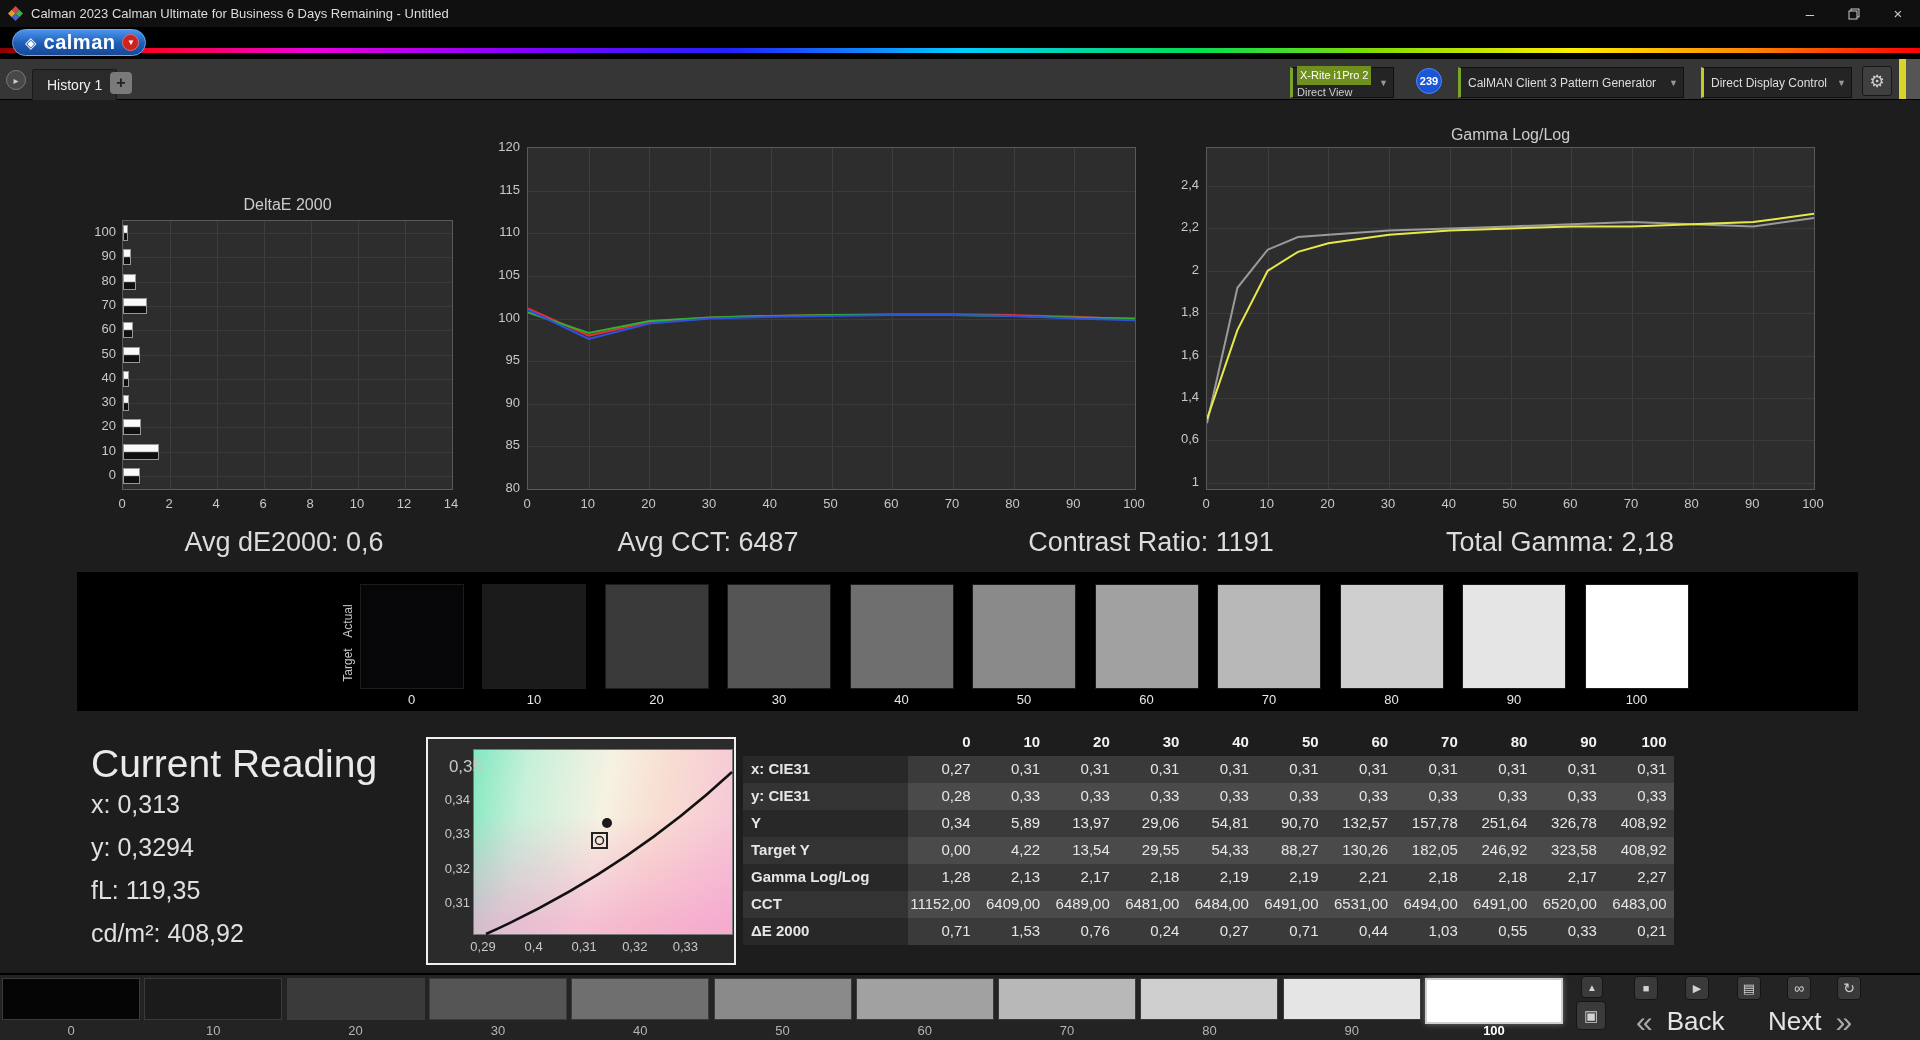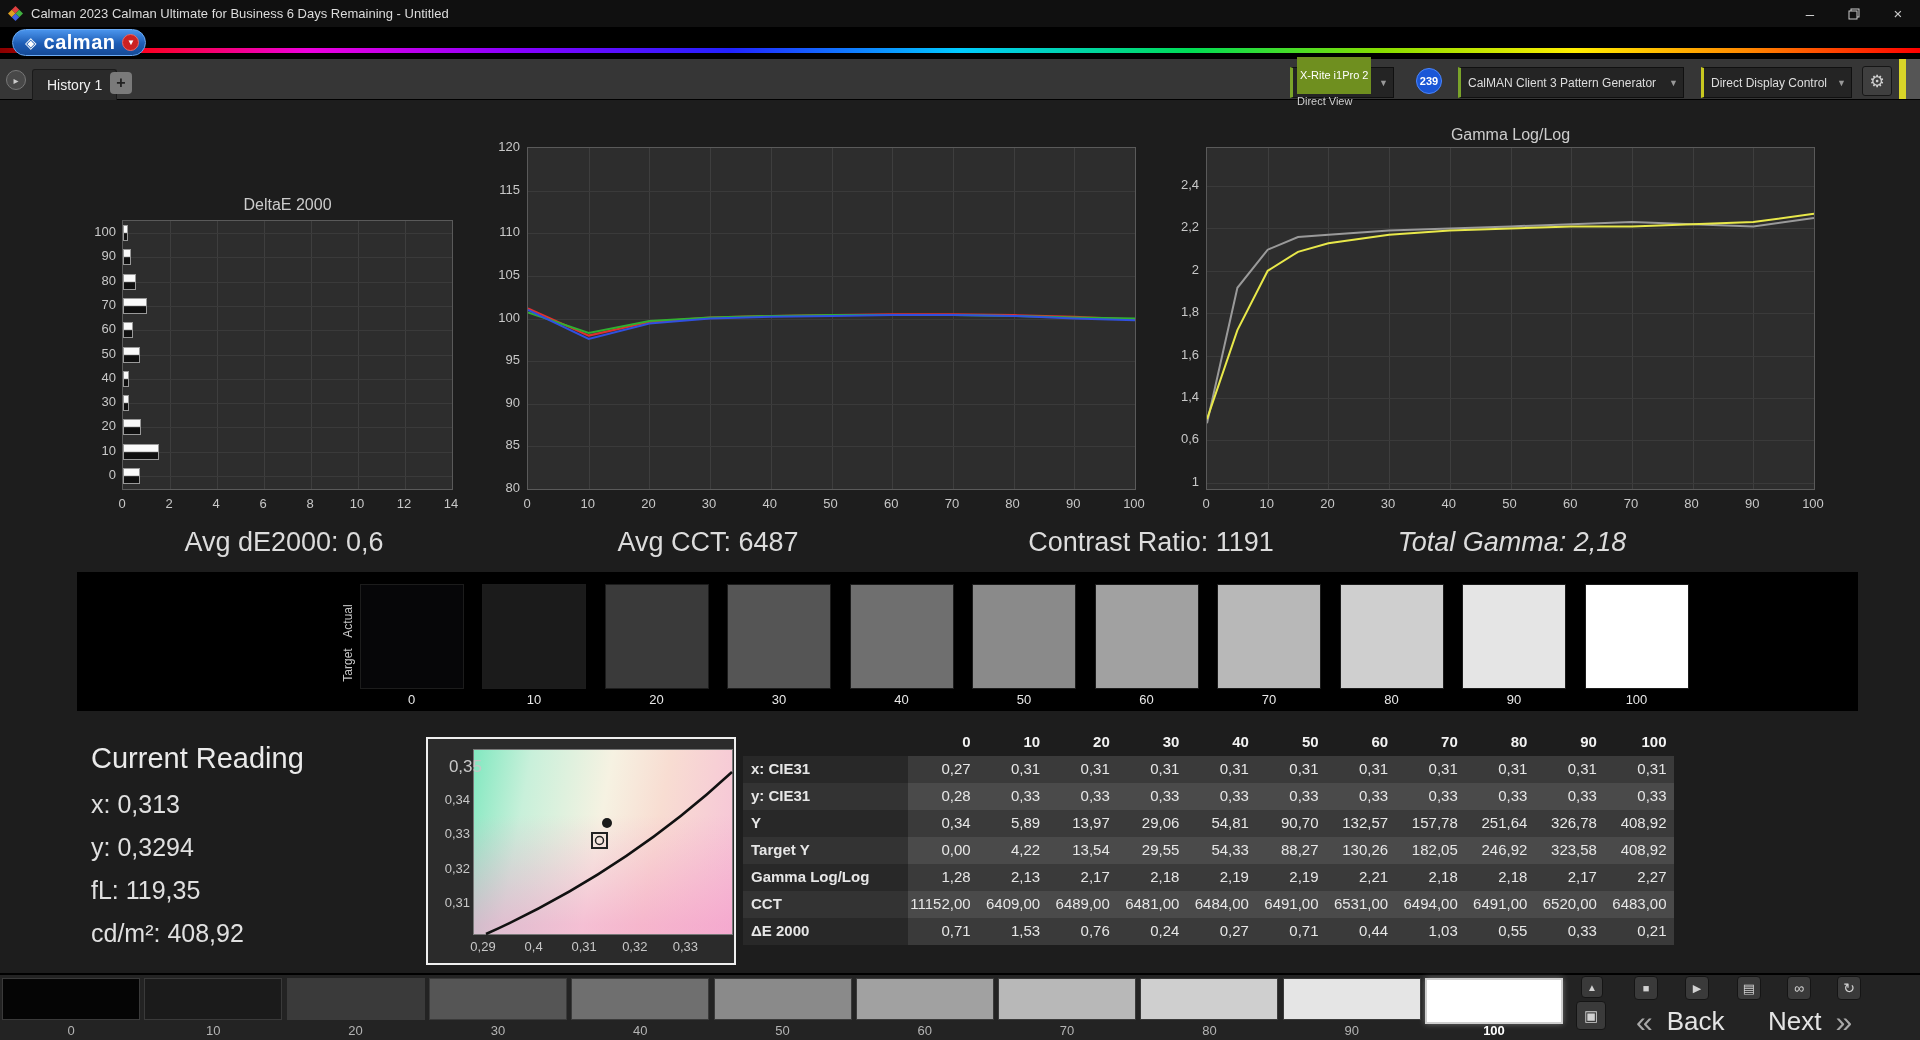--- a/index.html
+++ b/index.html
@@ -22,21 +22,21 @@
 .logo-text{color:#fff;font-weight:bold;font-size:20px;letter-spacing:.5px;line-height:1;padding-bottom:2px;}
 .logo-menu{width:17px;height:17px;border-radius:50%;background:#cc2222;border:1px solid #e86a6a;display:flex;align-items:center;justify-content:center;color:#fff;font-size:8px;}
 
 
 .tabbar{position:absolute;left:0;top:59px;width:100%;height:41px;background:#363636;border-bottom:1px solid #000;}
 .histbtn{position:absolute;left:6px;top:11px;width:20px;height:20px;border-radius:50%;background:#484848;border:1px solid #777;color:#ccc;font-size:10px;display:flex;align-items:center;justify-content:center;}
 .tab{position:absolute;left:32px;top:10px;height:31px;padding:0 14px;background:#2a2a2a;color:#f0f0f0;font-size:14px;display:flex;align-items:center;border:1px solid #1a1a1a;border-bottom:none;border-radius:3px 3px 0 0;}
 .plusbtn{position:absolute;left:110px;top:13px;width:22px;height:22px;border-radius:4px;background:#7a7a7a;color:#222;font-weight:bold;font-size:16px;display:flex;align-items:center;justify-content:center;}
 .devbox{position:absolute;top:8px;height:31px;background:#242424;border:1px solid #101010;border-left:3px solid #7aa32a;color:#ddd;display:flex;align-items:center;}
 .devcol{display:flex;flex-direction:column;justify-content:center;gap:1px;padding-left:4px;font-size:11px;line-height:13px;min-width:0;}
-.chip{background:#6f8f1f;color:#fff;padding:12px 3px;white-space:nowrap;}
+.chip{background:#6f8f1f;color:#fff;padding:3px 3px;white-space:nowrap;}
 .devline{color:#cfcfcf;white-space:nowrap;}
 .devtext{font-size:12px;color:#dedede;padding-left:7px;white-space:nowrap;overflow:hidden;}
 .chev{margin-left:auto;color:#999;font-size:9px;padding:0 5px;}
 .badge{position:absolute;left:1416px;top:9px;width:26px;height:26px;border-radius:50%;background:#1a56d6;border:1px solid #4a86ff;color:#fff;font-size:11px;font-weight:bold;display:flex;align-items:center;justify-content:center;}
 .gearbtn{position:absolute;left:1862px;top:7px;width:30px;height:30px;background:#3f3f3f;border:1px solid #161616;border-radius:3px;color:#d0d0d0;font-size:17px;display:flex;align-items:center;justify-content:center;}
 .sliver-y{position:absolute;left:1899px;top:0;width:7px;height:40px;background:#d8d428;}
 .sliver-g{position:absolute;left:1906px;top:0;width:14px;height:40px;background:#555;}
 
 
 .page-title{position:absolute;left:102px;top:122px;font-size:42px;color:#e4e4e4;}
@@ -52,21 +52,21 @@
 .ylab{text-align:right;}
 .bar{position:absolute;left:0;height:16px;background:linear-gradient(#fafafa 0 45%,#101010 55% 100%);border:1px solid #999;}
 
 
 .swstrip{position:absolute;left:77px;top:572px;width:1781px;height:139px;background:#000;}
 .rotlab{position:absolute;color:#c8c8c8;font-size:12px;transform:translate(-50%,-50%) rotate(-90deg);white-space:nowrap;}
 .swatch{position:absolute;top:12px;width:104px;height:105px;border:1px solid #1c1c1c;}
 .swlab{position:absolute;color:#e8e8e8;font-size:13px;text-align:center;}
 
 
-.cr-title{position:absolute;left:91px;top:742px;font-size:29px;color:#eaeaea;}
+.cr-title{position:absolute;left:91px;top:742px;font-size:39px;color:#eaeaea;}
 .cr-line{position:absolute;left:91px;font-size:25px;color:#e0e0e0;}
 
 
 .ciebox{position:absolute;left:426px;top:737px;width:310px;height:228px;background:#2b2b2b;border:2px solid #efefef;}
 .cieplot{position:absolute;left:45px;top:10px;width:260px;height:186px;border:1px solid #777;
 background:
  linear-gradient(to bottom, rgba(255,255,255,0) 35%, rgba(244,150,200,.55) 95%),
  linear-gradient(100deg,#82e8c0 0%,#c8f0da 20%,#f6f2e2 48%,#f8ddd2 68%,#f6c2d8 100%);}
 .cieylab{text-align:right;}
 
@@ -302,21 +302,21 @@
       <div class="axlab ylab" style="left: 0px; top: 184.205px; width: 38px;">1,8</div>
       <div class="axlab ylab" style="left: 0px; top: 226.565px; width: 38px;">1,6</div>
       <div class="axlab ylab" style="left: 0px; top: 268.925px; width: 38px;">1,4</div>
       <div class="axlab ylab" style="left: 0px; top: 311.286px; width: 38px;">0,6</div>
       <div class="axlab ylab" style="left: 0px; top: 353.646px; width: 38px;">1</div>
     </div>
 
   <div class="stat" style="left:284px;">Avg dE2000: 0,6</div>
   <div class="stat" style="left:708px;">Avg CCT: 6487</div>
   <div class="stat" style="left:1151px;">Contrast Ratio: 1191</div>
-  <div class="stat" style="left:1512px;font-style:italic;">Total Gamma: 2,18</div>
+  <div class="stat" style="left:1560px;">Total Gamma: 2,18</div>
 
   <div class="swstrip">
     <span class="rotlab" style="left:271px;top:49px;">Actual</span>
     <span class="rotlab" style="left:271px;top:93px;">Target</span>
   <div class="swatch" style="left: 282.5px; background: rgb(6, 6, 8);"></div>
       <div class="swlab" style="left: 282.5px; top: 120px; width: 104px;">0</div>
       <div class="swatch" style="left: 405px; background: rgb(27, 27, 27);"></div>
       <div class="swlab" style="left: 405px; top: 120px; width: 104px;">10</div>
       <div class="swatch" style="left: 527.5px; background: rgb(58, 58, 58);"></div>
       <div class="swlab" style="left: 527.5px; top: 120px; width: 104px;">20</div>

